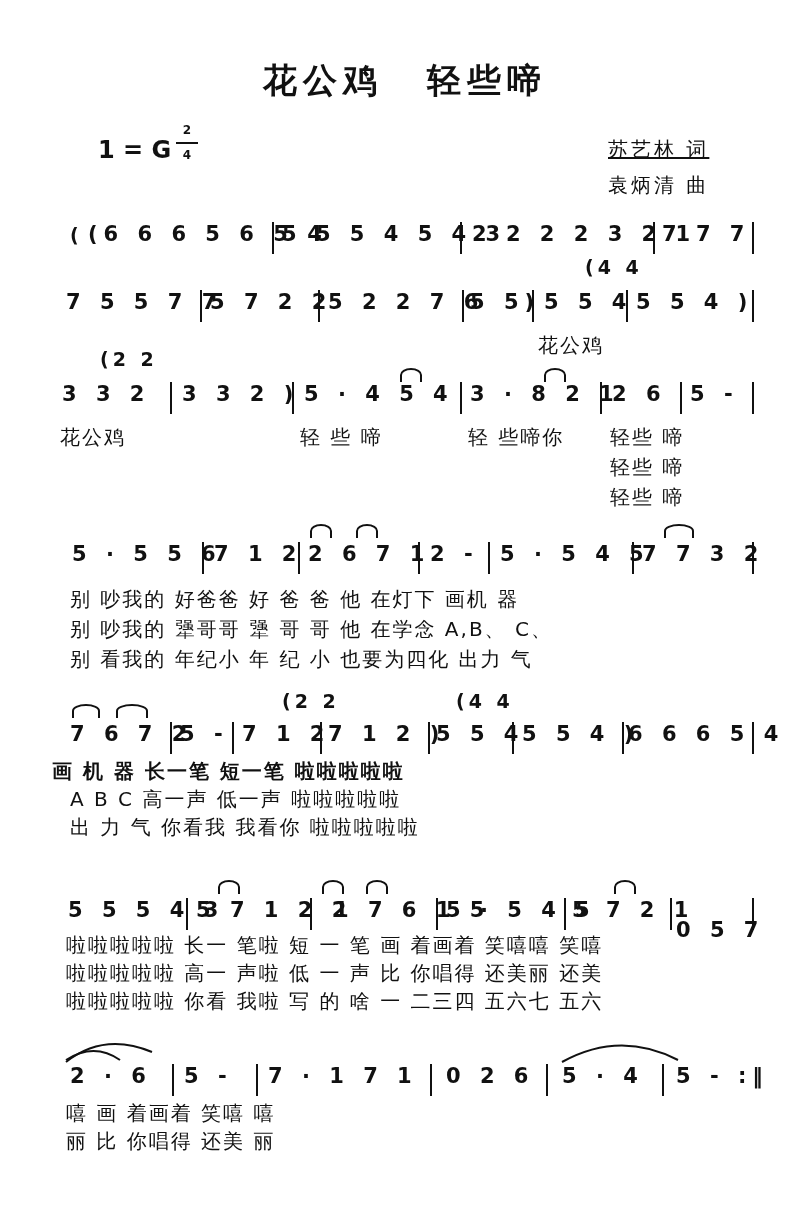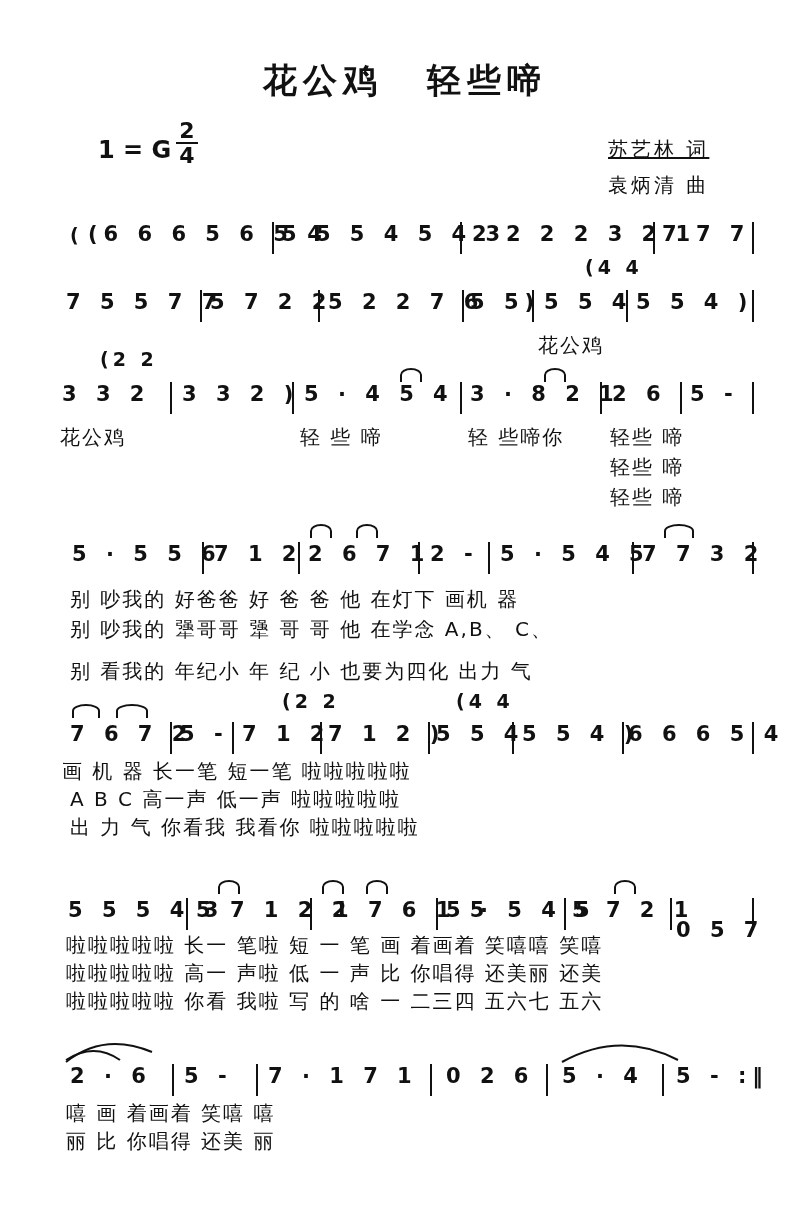--- a/index.html
+++ b/index.html
@@ -2,21 +2,21 @@
 <html><head>
 <meta charset="utf-8">
 <style>
   html, body { margin:0; padding:0; background:#ffffff; }
   body { width:810px; height:1210px; position:relative; overflow:hidden;
          font-family:"DejaVu Sans", "Liberation Sans", sans-serif; color:#111; }
   .abs { position:absolute; white-space:nowrap; }
   .title { top:58px; left:0; width:810px; text-align:center; font-size:34px; font-weight:bold; letter-spacing:6px; }
   .title span { margin:0 22px; }
   .key { left:98px; top:136px; font-size:24px; font-weight:bold; }
-  .timesig { position:absolute; left:176px; top:120px; width:22px; text-align:center; font-size:22px; font-weight:bold; line-height:21px; }
+  .timesig { position:absolute; left:176px; top:120px; width:22px; text-align:center; font-size:12px; font-weight:bold; line-height:21px; }
   .timesig .line { display:block; border-top:2px solid #111; margin:1px 0; }
   .credit { left:608px; font-size:20px; letter-spacing:3px; }
   .row { position:absolute; left:0; width:810px; }
   .notes { position:absolute; font-size:21px; font-weight:bold; letter-spacing:6px; }
   .bar { position:absolute; width:2px; background:#111; height:32px; }
   .lyric { position:absolute; font-size:20px; letter-spacing:2px; }
   .small { position:absolute; font-size:19px; font-weight:bold; letter-spacing:4px; }
   .arc { position:absolute; border:2px solid #111; border-bottom:none; border-radius:50% 50% 0 0; height:12px; }
 </style>
 </head>
@@ -99,21 +99,21 @@
   <div class="bar" style="left:418px;"></div>
   <div class="notes" style="left:430px;">2 -</div>
   <div class="bar" style="left:488px;"></div>
   <div class="notes" style="left:500px;">5 · 5 4 5</div>
   <div class="bar" style="left:632px;"></div>
   <div class="arc" style="left:664px;top:-18px;width:26px;"></div>
   <div class="notes" style="left:642px;">7 7 3 2</div>
   <div class="bar" style="left:752px;"></div>
   <div class="lyric" style="left:70px;top:44px;">别  吵我的  好爸爸  好  爸    爸    他  在灯下  画机  器</div>
   <div class="lyric" style="left:70px;top:74px;">别  吵我的  犟哥哥  犟  哥    哥    他  在学念  A,B、 C、</div>
-  <div class="lyric" style="left:70px;top:116px;">别  看我的  年纪小  年  纪    小    也要为四化  出力  气</div>
+  <div class="lyric" style="left:70px;top:104px;">别  看我的  年纪小  年  纪    小    也要为四化  出力  气</div>
 </div>
 
 <div class="row" style="top:722px;">
   <div class="arc" style="left:72px;top:-18px;width:24px;"></div>
   <div class="arc" style="left:116px;top:-18px;width:28px;"></div>
   <div class="notes" style="left:70px;">7 6 7 2</div>
   <div class="bar" style="left:170px;"></div>
   <div class="notes" style="left:180px;">5 -</div>
   <div class="bar" style="left:232px;"></div>
   <div class="small" style="left:282px;top:-32px;">(2 2</div>
@@ -121,21 +121,21 @@
   <div class="bar" style="left:320px;"></div>
   <div class="notes" style="left:328px;">7 1 2 )</div>
   <div class="bar" style="left:428px;"></div>
   <div class="small" style="left:456px;top:-32px;">(4 4</div>
   <div class="notes" style="left:436px;">5 5 4</div>
   <div class="bar" style="left:512px;"></div>
   <div class="notes" style="left:522px;">5 5 4 )</div>
   <div class="bar" style="left:622px;"></div>
   <div class="notes" style="left:628px;">6 6 6 5 4</div>
   <div class="bar" style="left:752px;"></div>
-  <div class="lyric" style="left:62px;top:36px;">画  机  器  长一笔          短一笔          啦啦啦啦啦</div>
+  <div class="lyric" style="left:52px;top:36px;font-weight:bold;">画  机  器  长一笔          短一笔          啦啦啦啦啦</div>
   <div class="lyric" style="left:70px;top:64px;">A   B   C   高一声          低一声          啦啦啦啦啦</div>
   <div class="lyric" style="left:70px;top:92px;">出  力  气  你看我          我看你          啦啦啦啦啦</div>
 </div>
 
 <div class="row" style="top:898px;">
   <div class="notes" style="left:68px;">5 5 5 4 3</div>
   <div class="bar" style="left:186px;"></div>
   <div class="arc" style="left:218px;top:-18px;width:18px;"></div>
   <div class="notes" style="left:196px;">5 7 1 2 2</div>
   <div class="bar" style="left:310px;"></div>

